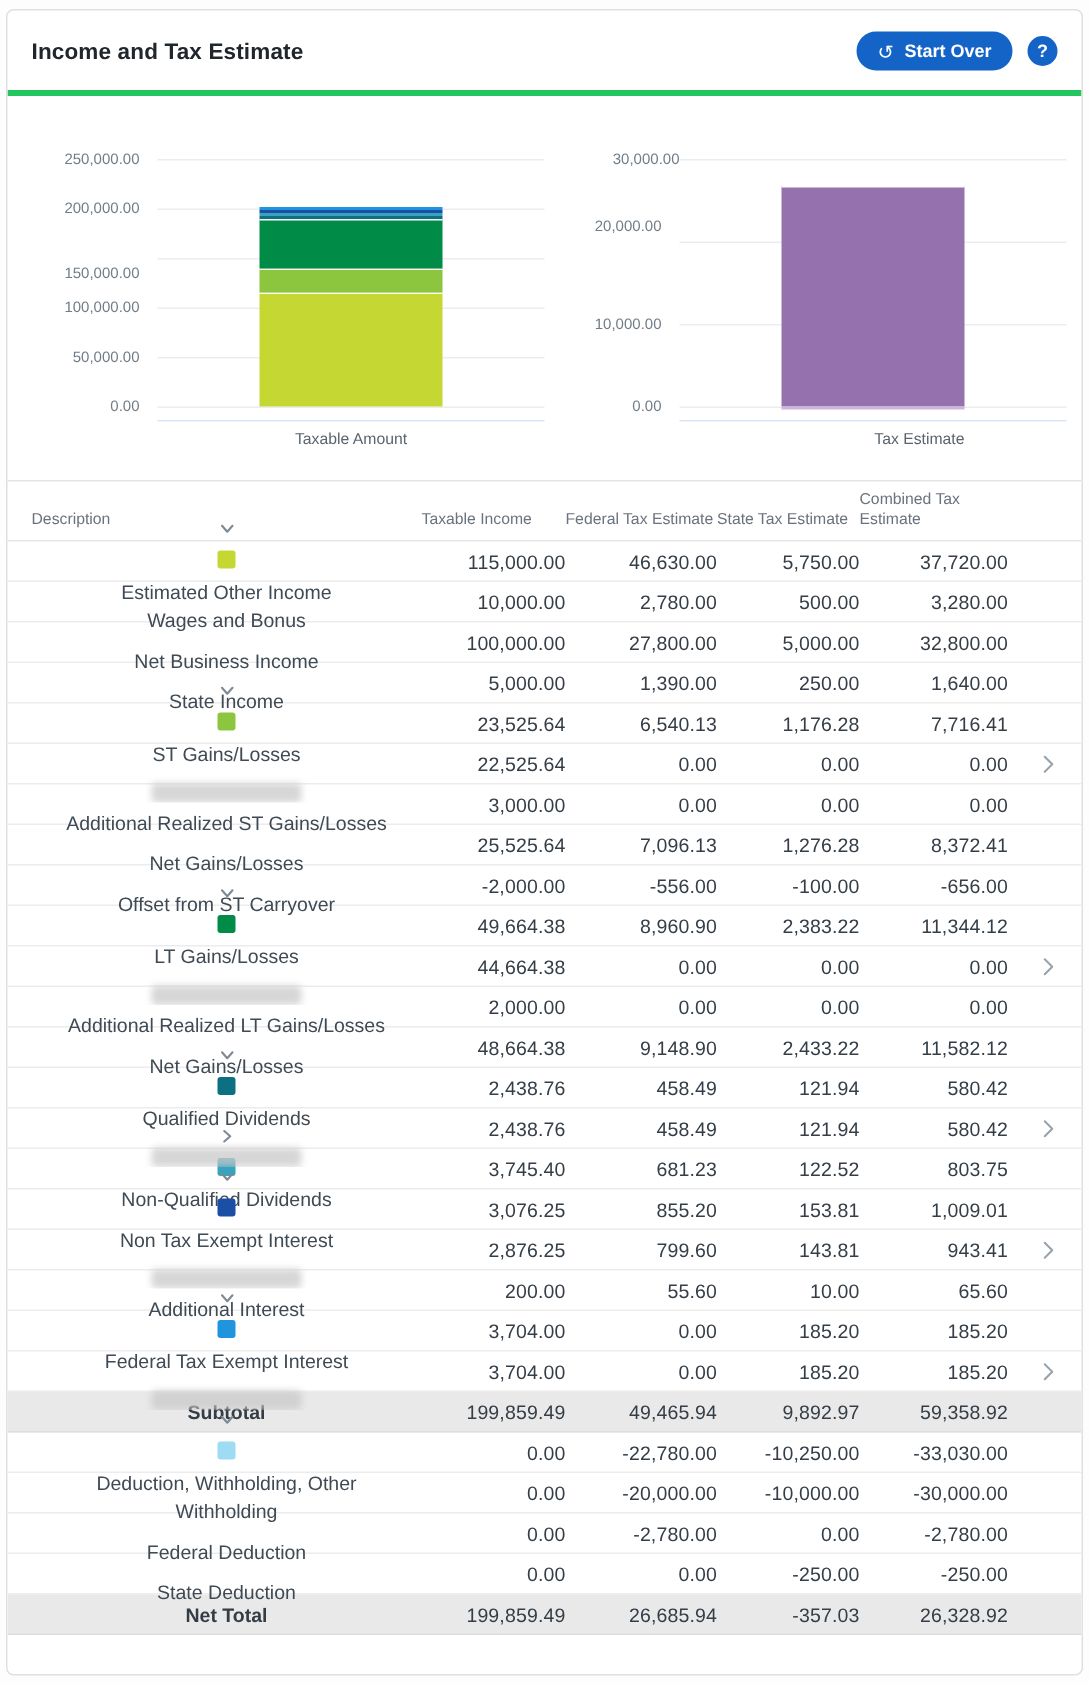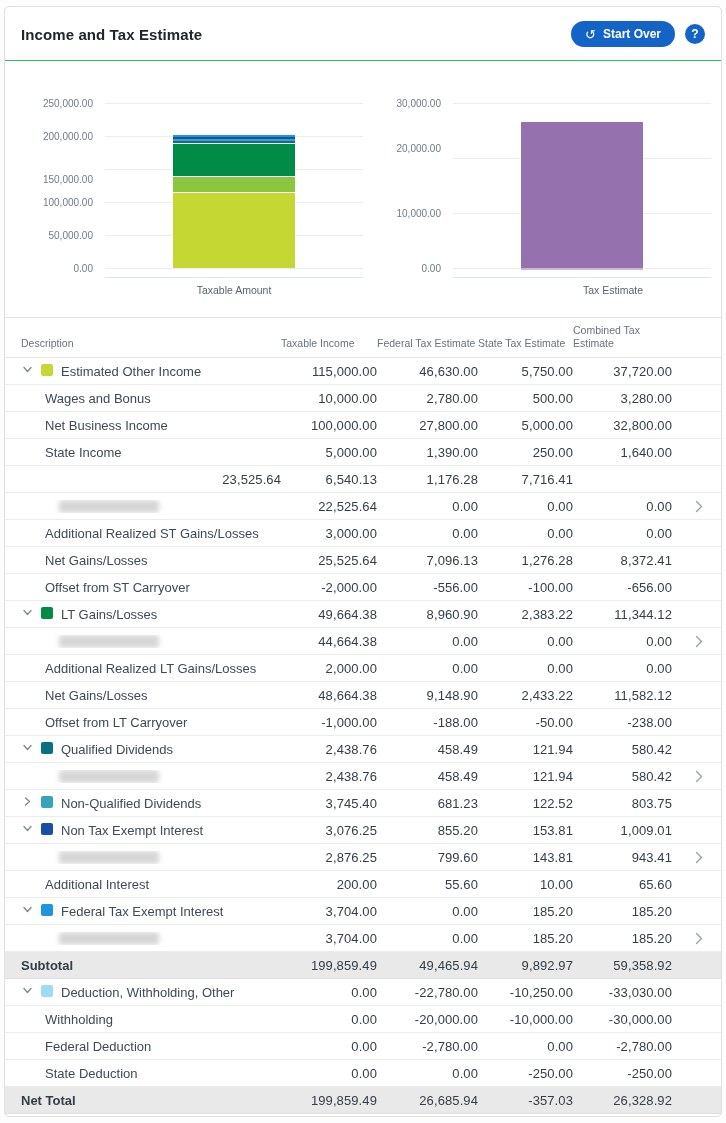--- a/index.html
+++ b/index.html
@@ -4,21 +4,21 @@
 <style>
   * { margin:0; padding:0; box-sizing:border-box; }
   html,body { width:726px; background:#fdfdfd; font-family:"Liberation Sans", sans-serif; }
   body { position:relative; height:1123px; overflow:hidden; }
 
   .card { position:absolute; left:4px; top:6px; width:718px; height:1111px;
           background:#ffffff; border:1px solid #e0e0e0; border-radius:5px; overflow:hidden; }
 
   
   .hdr { display:flex; align-items:center; justify-content:space-between;
-         padding:14px 16px 13px 16px; border-bottom:1px solid #22c55e; }
+         padding:14px 16px 13px 16px; border-bottom:4px solid #22c55e; }
   .hdr h1 { font-size:15px; font-weight:700; color:#20262c; letter-spacing:.1px; }
   .hdr-right { display:flex; align-items:center; gap:10px; }
   .btn-startover { display:flex; align-items:center; gap:7px; background:#1464c8; color:#fff;
          border:none; border-radius:14px; padding:6px 14px; font-size:12px; font-weight:700;
          font-family:"Liberation Sans",sans-serif; cursor:pointer; }
   .btn-startover .ico { font-size:13px; line-height:1; font-weight:400; }
   .help-circle { width:20px; height:20px; border-radius:50%; background:#1464c8; color:#fff;
          font-size:12px; font-weight:700; display:flex; align-items:center; justify-content:center; cursor:pointer; }
 
   
@@ -33,21 +33,21 @@
 
   
   .tbl { border-top:1px solid #e4e4e4; margin-top:14px; }
   .trow, .thead-row { display:grid; grid-template-columns: 1fr 96px 101px 95px 99px 33px;
         align-items:center; padding:0 16px 0 16px; }
   .thead-row { height:40px; align-items:end; padding-bottom:7px; border-bottom:1px solid #e6e6e6; }
   .th { font-size:10.5px; color:#69727d; text-align:left; line-height:1.25; }
   .th.desc { text-align:left; }
   .trow { height:27px; border-bottom:1px solid #ececec; }
   .trow.total { background:#e9e9e9; border-bottom:1px solid #dedede; }
-  .cell-desc { display:flex; gap:8px; overflow:hidden; white-space:nowrap; }
+  .cell-desc { display:flex; align-items:center; gap:8px; overflow:hidden; white-space:nowrap;flex-direction:column; }
   .cell-desc .lbl { font-size:13px; color:#3f4a54; }
   .trow.total .cell-desc .lbl { font-weight:700; color:#343d46; }
   .cell-num { font-size:13px; color:#353e47; text-align:right; letter-spacing:.1px; }
   .chev { width:12px; height:12px; flex:0 0 12px; display:flex; align-items:center; justify-content:center; cursor:pointer; }
   .chev svg { display:block; }
   .swatch { width:12px; height:12px; flex:0 0 12px; border-radius:2px; }
   .indent { width:16px; flex:0 0 16px; }
   .indent2 { width:6px; flex:0 0 6px; }
   .redacted-pill { width:100px; height:13px; border-radius:3px; background:#c9c9c9;
         filter:blur(2.5px); opacity:.75; }
@@ -87,21 +87,21 @@
         <div class="bar-seg sep" style="left: 158px; width: 122px; background: rgb(197, 215, 51); top: 89px; height: 76px;"></div>
         <div class="bar-seg sep" style="left: 158px; width: 122px; background: rgb(140, 198, 62); top: 73px; height: 16px;"></div>
         <div class="bar-seg sep" style="left: 158px; width: 122px; background: rgb(0, 140, 70); top: 40px; height: 33px;"></div>
         <div class="bar-seg" style="left: 158px; width: 122px; background: rgb(12, 112, 130); top: 38px; height: 2px;"></div>
         <div class="bar-seg" style="left: 158px; width: 122px; background: rgb(56, 163, 188); top: 36px; height: 2px;"></div>
         <div class="bar-seg" style="left: 158px; width: 122px; background: rgb(27, 79, 165); top: 34px; height: 2px;"></div>
         <div class="bar-seg" style="left: 158px; width: 122px; background: rgb(32, 148, 220); top: 32px; height: 2px;"></div>
         <div class="caption" style="left: 158px; width: 122px; top: 181px;">Taxable Amount</div>
       </div>
     <div class="chart" id="chart1">
-        <div class="tick-label" style="left: 0px; top: -5px;">30,000.00</div>
+        <div class="tick-label" style="left: 12px; top: -5px;">30,000.00</div>
         <div class="gridline" style="left: 90px; right: 0px; top: 0px;"></div>
         <div class="tick-label" style="left: 0px; top: 40px;">20,000.00</div>
         <div class="gridline" style="left: 90px; right: 0px; top: 55px;"></div>
         <div class="tick-label" style="left: 0px; top: 105px;">10,000.00</div>
         <div class="gridline" style="left: 90px; right: 0px; top: 110px;"></div>
         <div class="tick-label" style="left: 0px; top: 160px;">0.00</div>
         <div class="gridline" style="left: 90px; right: 0px; top: 165px;"></div>
         <div class="floorline" style="left: 90px; right: 0px; top: 174px;"></div>
         <div class="bar-seg sep" style="left: 158px; width: 122px; background: rgb(149, 114, 174); top: 18px; height: 147px;"></div>
         <div class="bar-seg" style="left: 158px; width: 122px; background: rgb(203, 182, 218); top: 165px; height: 2px;"></div>
@@ -162,20 +162,29 @@
             <span class="indent"></span>
             <span class="lbl">State Income</span>
           </div>
           <div class="cell-num">5,000.00</div>
           <div class="cell-num">1,390.00</div>
           <div class="cell-num">250.00</div>
           <div class="cell-num">1,640.00</div>
           <div class="detail-chev"></div>
         </div>
         <div class="trow">
+          <div class="cell-desc">
+            <span class="chev">
+              <svg width="11" height="11" viewBox="0 0 11 11">
+                <polyline points="2,3.5 5.5,7.5 9,3.5" fill="none" stroke="#7e8993" stroke-width="1.4" stroke-linecap="round" stroke-linejoin="round"></polyline>
+              </svg>
+            </span>
+            <span class="swatch" style="background: rgb(140, 198, 62);"></span>
+            <span class="lbl">ST Gains/Losses</span>
+          </div>
           <div class="cell-num">23,525.64</div>
           <div class="cell-num">6,540.13</div>
           <div class="cell-num">1,176.28</div>
           <div class="cell-num">7,716.41</div>
           <div class="detail-chev"></div>
         </div>
         <div class="trow">
           <div class="cell-desc">
             <span class="indent"></span>
             <span class="indent2"></span>
@@ -269,31 +278,20 @@
         </div>
         <div class="trow">
           <div class="cell-desc">
             <span class="indent"></span>
             <span class="lbl">Net Gains/Losses</span>
           </div>
           <div class="cell-num">48,664.38</div>
           <div class="cell-num">9,148.90</div>
           <div class="cell-num">2,433.22</div>
           <div class="cell-num">11,582.12</div>
-          <div class="detail-chev"></div>
-        </div>
-        <div class="trow">
-          <div class="cell-desc">
-            <span class="indent"></span>
-            <span class="lbl">Offset from LT Carryover</span>
-          </div>
-          <div class="cell-num">-1,000.00</div>
-          <div class="cell-num">-188.00</div>
-          <div class="cell-num">-50.00</div>
-          <div class="cell-num">-238.00</div>
           <div class="detail-chev"></div>
         </div>
         <div class="trow">
           <div class="cell-desc">
             <span class="chev">
               <svg width="11" height="11" viewBox="0 0 11 11">
                 <polyline points="2,3.5 5.5,7.5 9,3.5" fill="none" stroke="#7e8993" stroke-width="1.4" stroke-linecap="round" stroke-linejoin="round"></polyline>
               </svg>
             </span>
             <span class="swatch" style="background: rgb(12, 112, 130);"></span>

